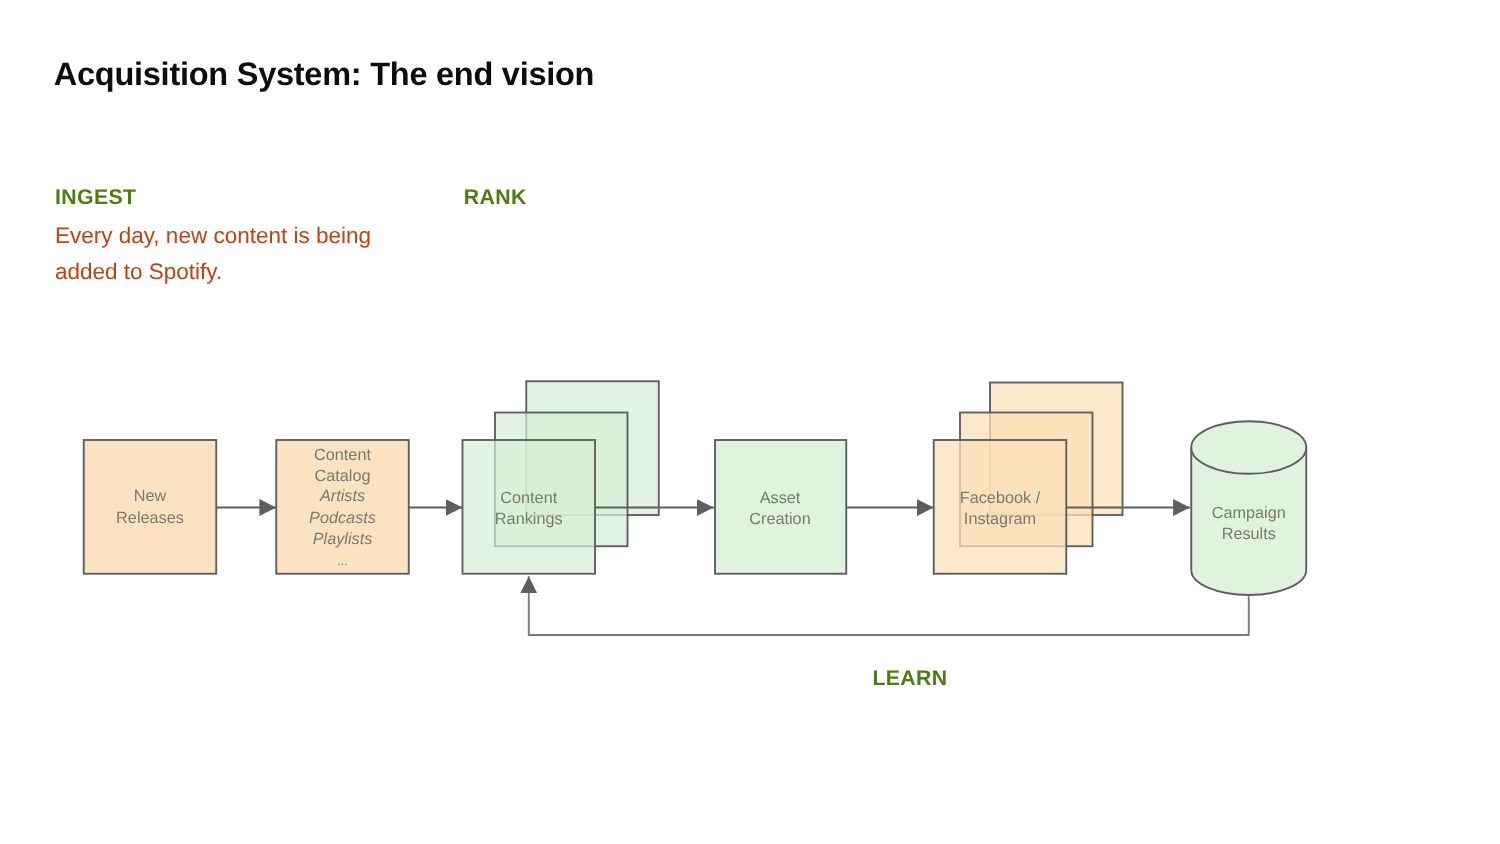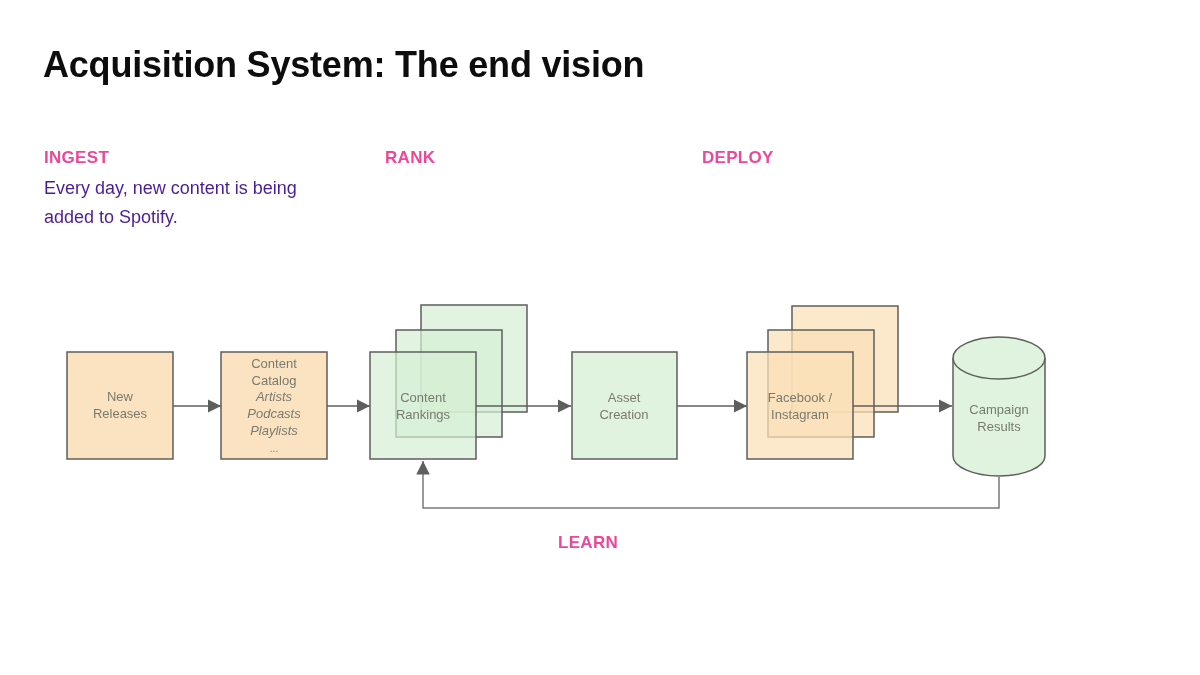--- a/index.html
+++ b/index.html
@@ -1,44 +1,43 @@
 <!DOCTYPE html>
 <html><head>
 <meta charset="utf-8">
 <style>
   html, body { margin: 0; padding: 0; background: #ffffff; }
   body { width: 1200px; height: 675px; position: relative; overflow: hidden;
          font-family: "Liberation Sans", sans-serif; color: #222; }
-  .title { position: absolute; left: 43px; top: 44px; font-size: 36px; font-weight: bold;
+  .title { position: absolute; left: 43px; top: 44px; font-size: 26px; font-weight: bold;
            color: #0d0d0d; letter-spacing: -0.2px; margin: 0; }
   .section { position: absolute; }
-  .section .heading { font-size: 17px; font-weight: bold; color: #ec4899; margin: 0 0 6px 0; letter-spacing: 0.3px; }
-  .section .body { font-size: 18px; line-height: 28.5px; color: #4c1d95; margin: 0; }
+  .section .heading { font-size: 17px; font-weight: bold; color: #4d7c0f; margin: 0 0 6px 0; letter-spacing: 0.3px; }
+  .section .body { font-size: 18px; line-height: 28.5px; color: #c2410c; margin: 0; }
   #ingest { left: 44px; top: 148px; width: 300px; }
-  #rank { left: 371px; top: 148px; width: 310px; margin-left: 14px; }
+  #rank { left: 371px; top: 148px; width: 310px; }
   #deploy { left: 702px; top: 148px; width: 300px; }
-  #learn { left: 558px; top: 533px; width: 340px; }
+  #learn { left: 558px; top: 533px; width: 340px; text-align: center; }
   svg#flow { position: absolute; left: 0; top: 0; }
   .node-label { font-family: "Liberation Sans", sans-serif; font-size: 13px; fill: #7a7a6e; text-anchor: middle; }
   .node-label.italic { font-style: italic; }
 </style>
 </head>
 <body>
 
 <h1 class="title">Acquisition System: The end vision</h1>
 
 <div class="section" id="ingest">
   <p class="heading">INGEST</p>
   <p class="body">Every day, new content is being added to Spotify.</p>
 </div>
 <div class="section" id="rank">
   <p class="heading">RANK</p>
 </div>
 <div class="section" id="deploy">
-  <p class="heading">DEPLOY</p>
 </div>
 <div class="section" id="learn">
   <p class="heading">LEARN</p>
 </div>
 
 <svg id="flow" width="1200" height="675">
   <defs>
     <marker id="arrow" viewBox="0 0 10 10" refX="10" refY="5" markerWidth="9" markerHeight="9" orient="auto-start-reverse">
       <path d="M0,0 L10,5 L0,10 z" fill="#5e5e5e"></path>
     </marker>

